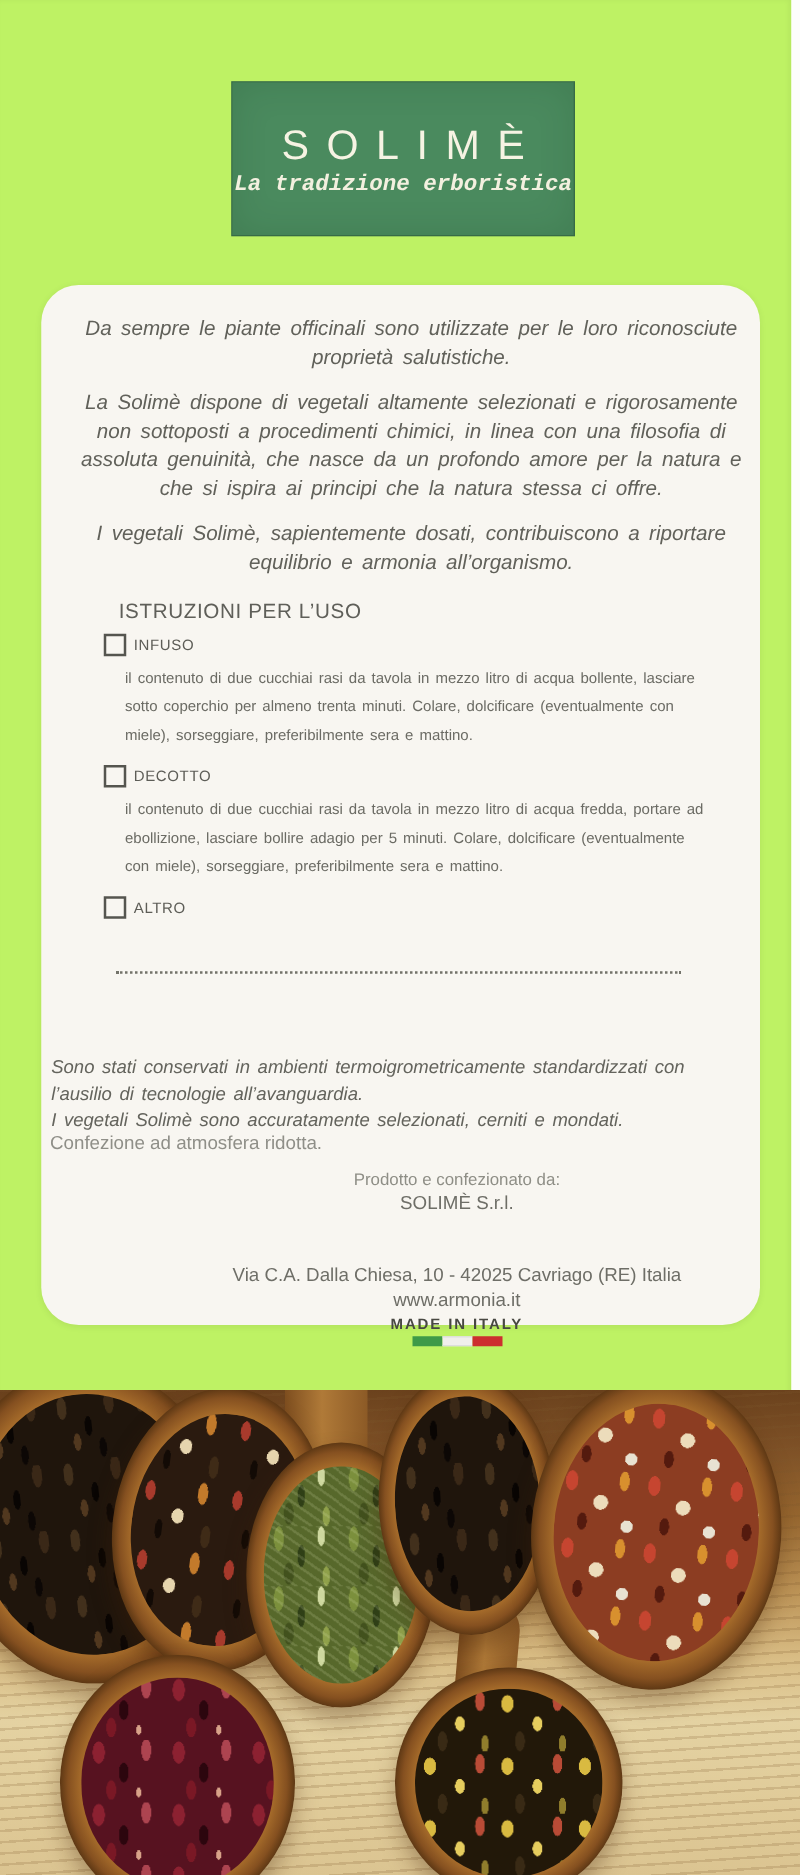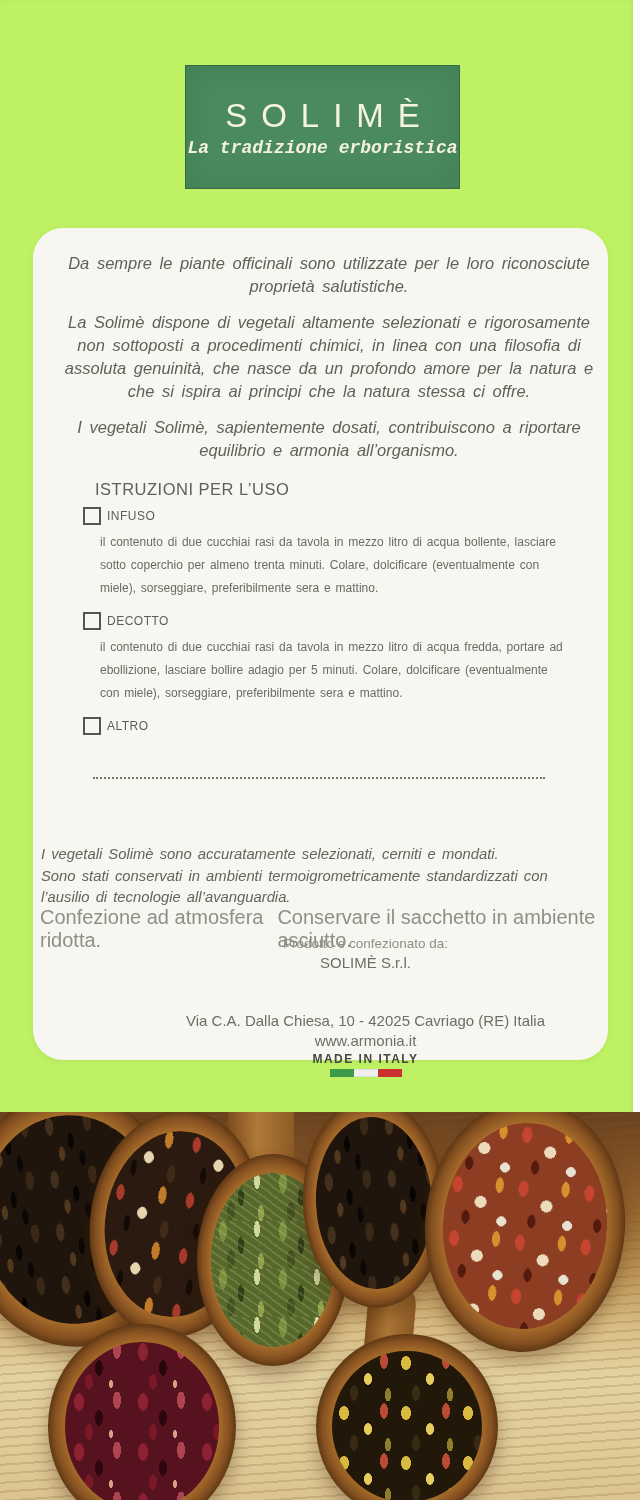--- a/index.html
+++ b/index.html
@@ -30,21 +30,21 @@
             background:#f8f6f1;margin-right:6px;flex:0 0 auto;}
   .option-label{font-size:12px;letter-spacing:.5px;color:#5d5d57;}
   .option-text{margin:2px 0 12px 17px;width:470px;font-size:12px;line-height:23px;
                color:#6b6b64;word-spacing:1.5px;}
   .dotted-line{position:absolute;left:60px;top:546px;width:452px;height:3px;
                border-bottom:2px dotted #73736a;}
   .quality{position:absolute;left:8px;top:616px;width:560px;}
   .quality p{margin:0;font-style:italic;font-size:14.8px;line-height:21.5px;color:#64645d;
              word-spacing:2px;}
   .storage{position:absolute;left:7px;top:678px;width:563px;display:flex;
-           justify-content:space-between;font-size:20px;color:#8f8f88;}
+           justify-content:space-between;font-size:15px;color:#8f8f88;}
   .producer{position:absolute;left:0;top:708px;width:100%;text-align:center;color:#6e6e67;padding-left:45px;}
   .producer-label{font-size:13.5px;color:#8e8e86;margin-bottom:3px;}
   .producer-company{font-size:15px;margin-bottom:3px;}
   .producer-address{font-size:15px;margin-bottom:3px;margin-top:41px;}
   .producer-website{font-size:15px;margin-bottom:3px;}
   .made-in{font-size:12px;font-weight:bold;letter-spacing:1.5px;color:#484842;}
   .flag{display:flex;justify-content:center;margin-top:3px;}
   .flag span{display:inline-block;width:24px;height:8px;}
   .fg{background:#3e9a48;}
   .fw{background:#f0efec;border-top:1px solid #ddd;border-bottom:1px solid #ddd;height:6px !important;}
@@ -158,27 +158,26 @@
           <div class="option-row">
             <span class="checkbox"></span>
             <span class="option-label">ALTRO</span>
           </div>
         </div>
       </div>
 
       <div class="dotted-line"></div>
 
       <div class="quality">
+        <p>Sono stati conservati in ambienti termoigrometricamente standardizzati con l’ausilio di tecnologie all’avanguardia.</p>
         <p>I vegetali Solimè sono accuratamente selezionati, cerniti e mondati.</p>
-        <p>Sono stati conservati in ambienti termoigrometricamente standardizzati con l’ausilio di tecnologie all’avanguardia.</p>
       </div>
 
       <div class="storage">
         <span>Confezione ad atmosfera ridotta.</span>
-        <span>Conservare il sacchetto in ambiente asciutto.</span>
       </div>
 
       <div class="producer">
         <div class="producer-label">Prodotto e confezionato da:</div>
         <div class="producer-company">SOLIMÈ S.r.l.</div>
         <div class="producer-address">Via C.A. Dalla Chiesa, 10 - 42025 Cavriago (RE) Italia</div>
         <div class="producer-website">www.armonia.it</div>
         <div class="made-in">MADE IN ITALY</div>
         <div class="flag">
           <span class="fg"></span>

